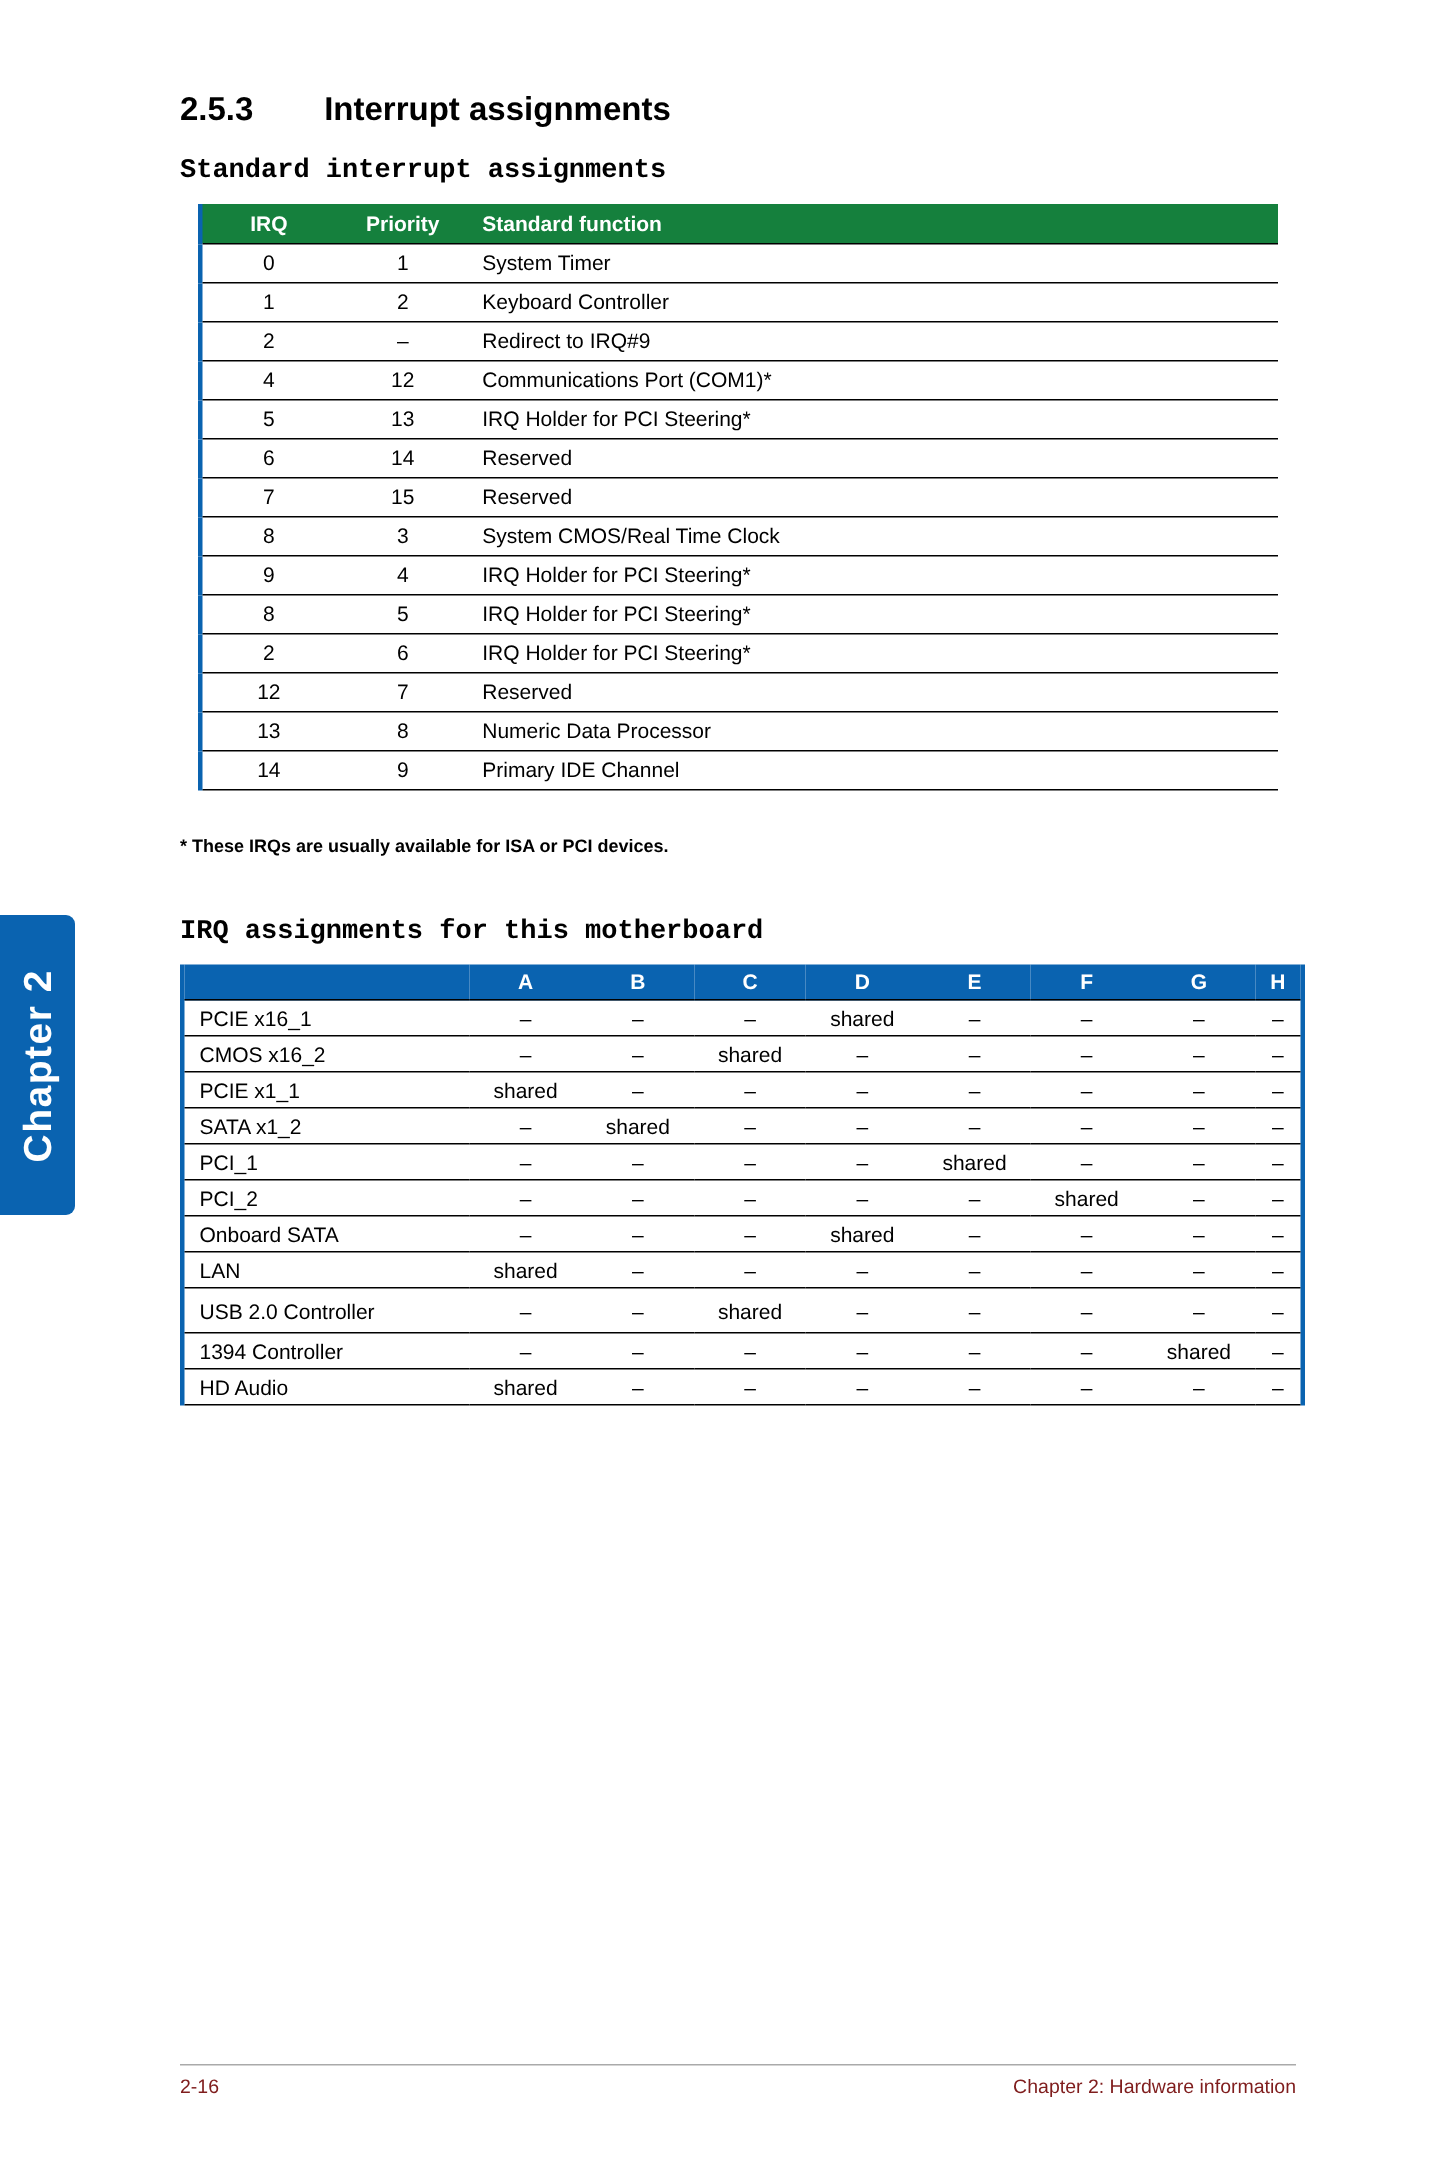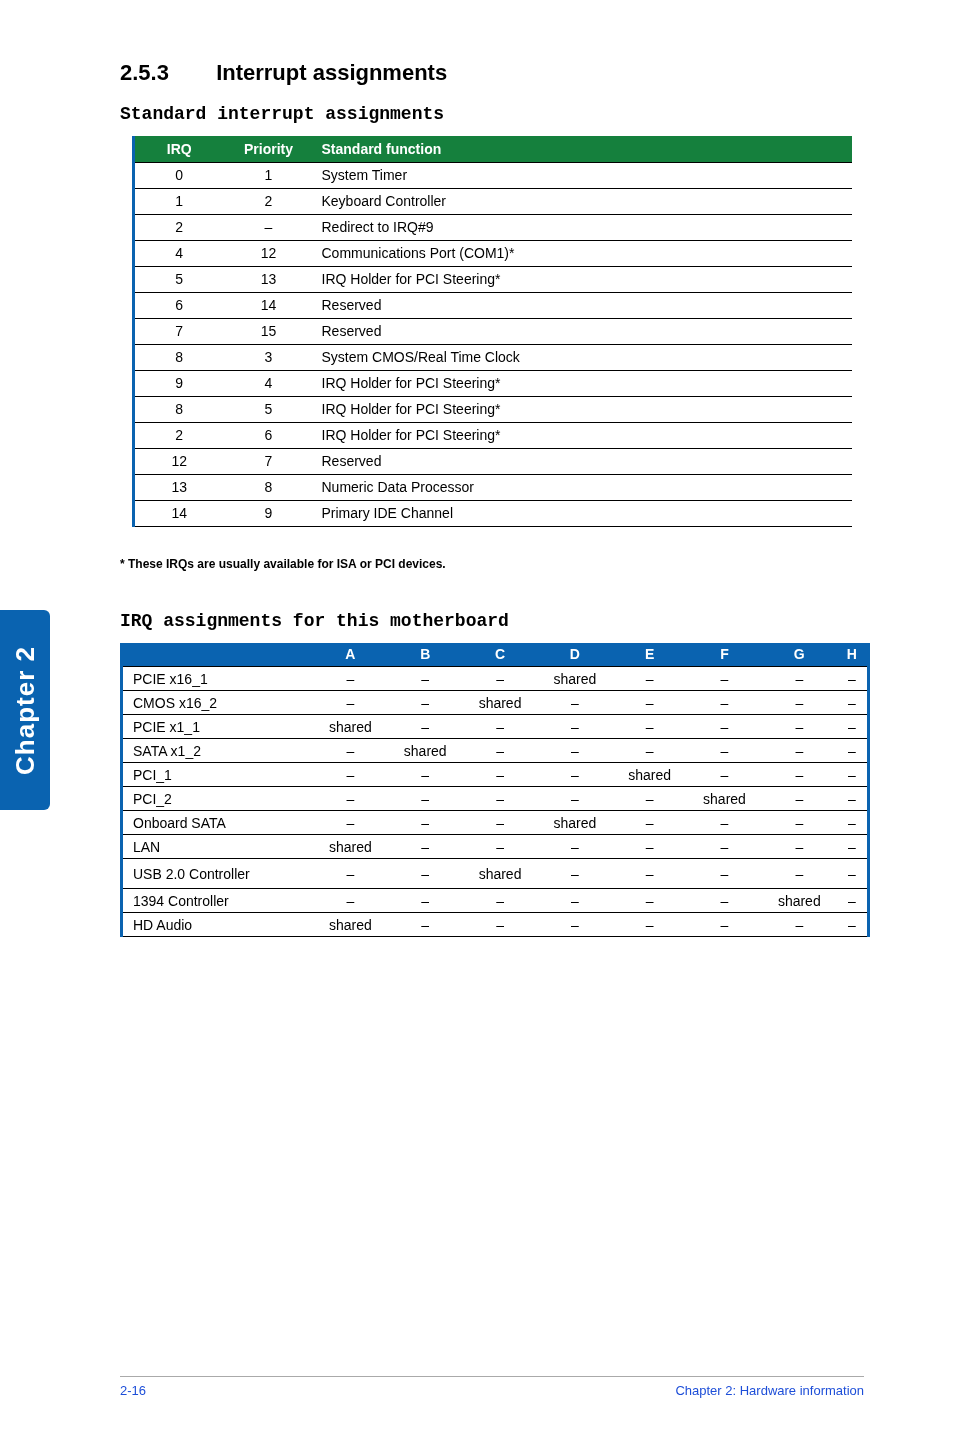--- a/index.html
+++ b/index.html
@@ -10,21 +10,21 @@
   .sub-head { font-size: 18px; font-weight: bold; margin-bottom: 12px; font-family: Liberation Mono, monospace; }
   .tbl { border-collapse: collapse; width: 720px; margin-left: 12px; font-size: 14px; }
   .tbl th, .tbl td { border-bottom: 1px solid #000; padding: 4px 8px; vertical-align: middle; height: 26px; }
   .tbl th { background: #15803d; color: #fff; font-weight: bold; text-align: left; }
   .tbl th.c, .tbl td.c { text-align: center; }
   .tbl th.l, .tbl td.l { text-align: left; }
   .leftbar { border-left: 3px solid #0a63b0; }
   .footnote { font-size: 12px; font-weight: bold; margin: 30px 0 40px 0; }
   .tab { position: absolute; left: 0; top: 610px; width: 50px; height: 200px; background: #0a63b0; color: #fff; display: flex; align-items: center; justify-content: center; border-top-right-radius: 6px; border-bottom-right-radius: 6px; }
   .tab-text { writing-mode: vertical-rl; transform: rotate(180deg); font-size: 26px; font-weight: bold; letter-spacing: 1px; }
-  .footer { position: absolute; bottom: 40px; left: 120px; right: 90px; border-top: 1px solid #aaa; padding-top: 6px; display: flex; justify-content: space-between; font-size: 13px; color: #1d4ed8; }
+  .footer { position: absolute; bottom: 40px; left: 120px; right: 90px; border-top: 1px solid #aaa; padding-top: 6px; display: flex; justify-content: space-between; font-size: 13px; color: #7f1d1d; }
   .tbl2 { border-collapse: collapse; width: 744px; font-size: 14px; }
   .tbl2 th, .tbl2 td { border-bottom: 1px solid #000; padding: 3px 6px; height: 24px; text-align: center; }
   .tbl2 th { background: #0a63b0; color: #fff; font-weight: bold; }
   .tbl2 th.first, .tbl2 td.first { text-align: left; padding-left: 10px; width: 190px; }
   .tbl2 .tallrow td { height: 30px; }
   .tbl2-wrap { border-left: 3px solid #0a63b0; border-right: 3px solid #0a63b0; display: inline-block; }
 </style>
 </head>
 <body>
 

